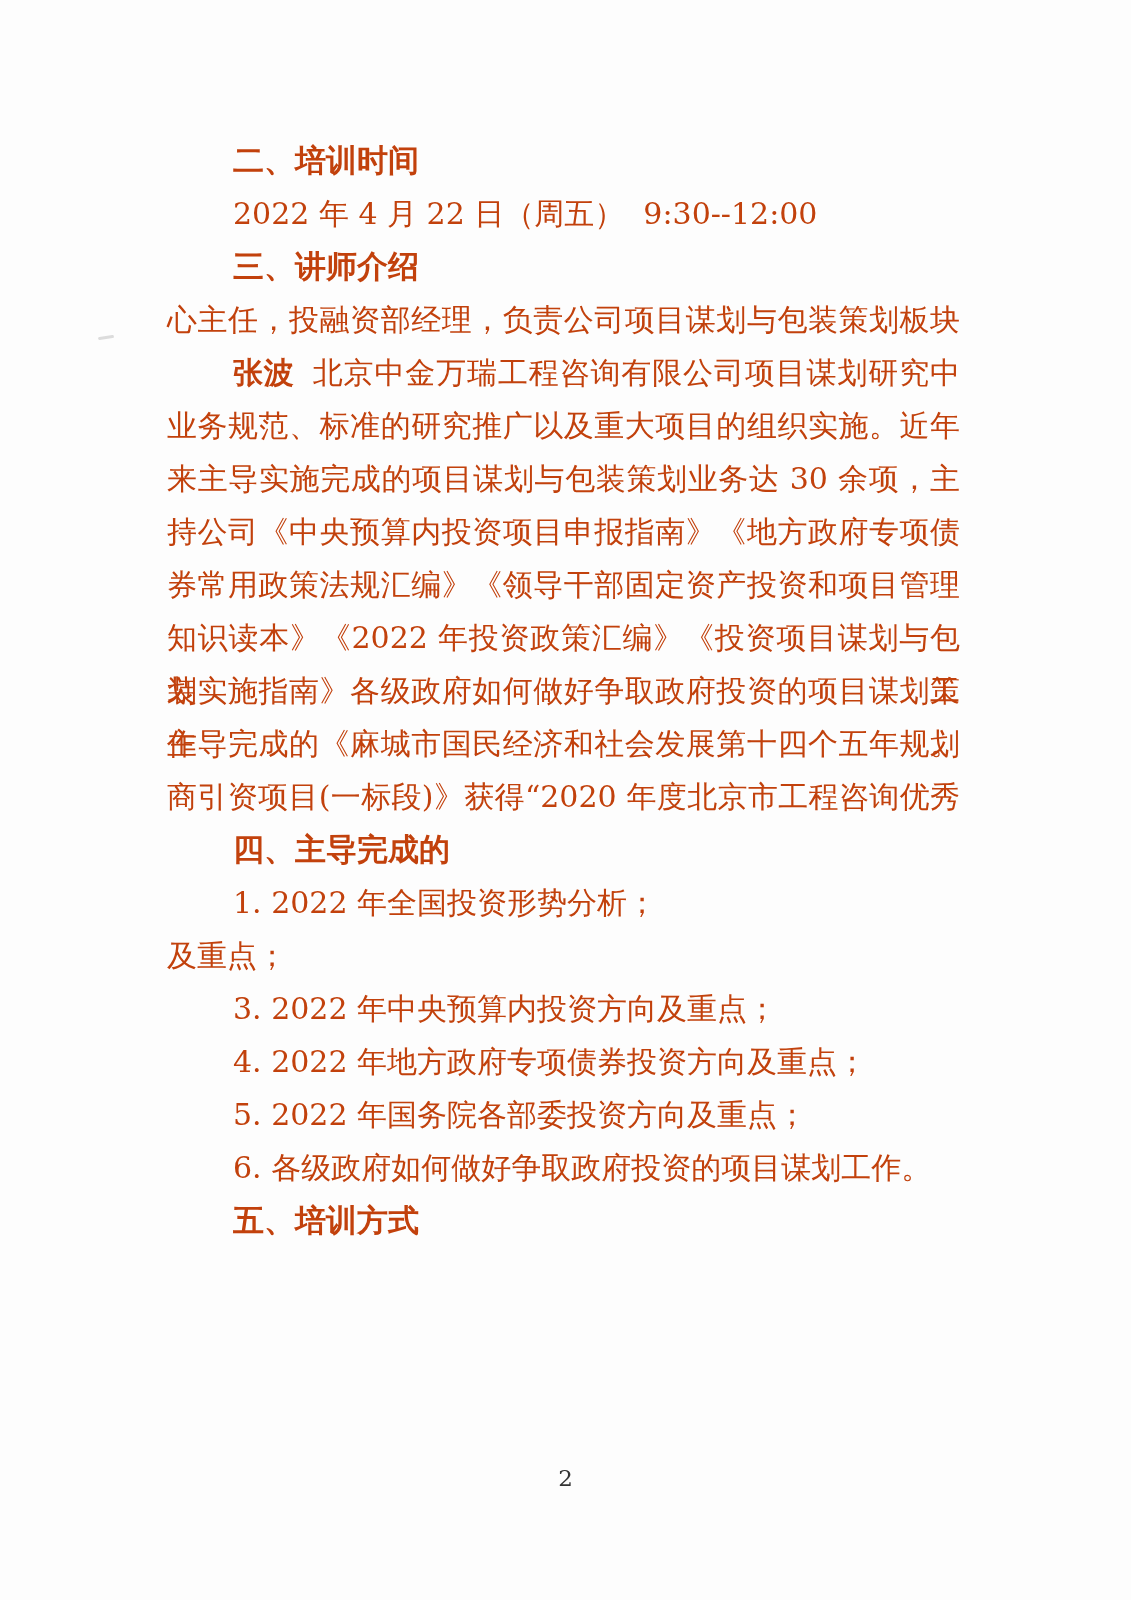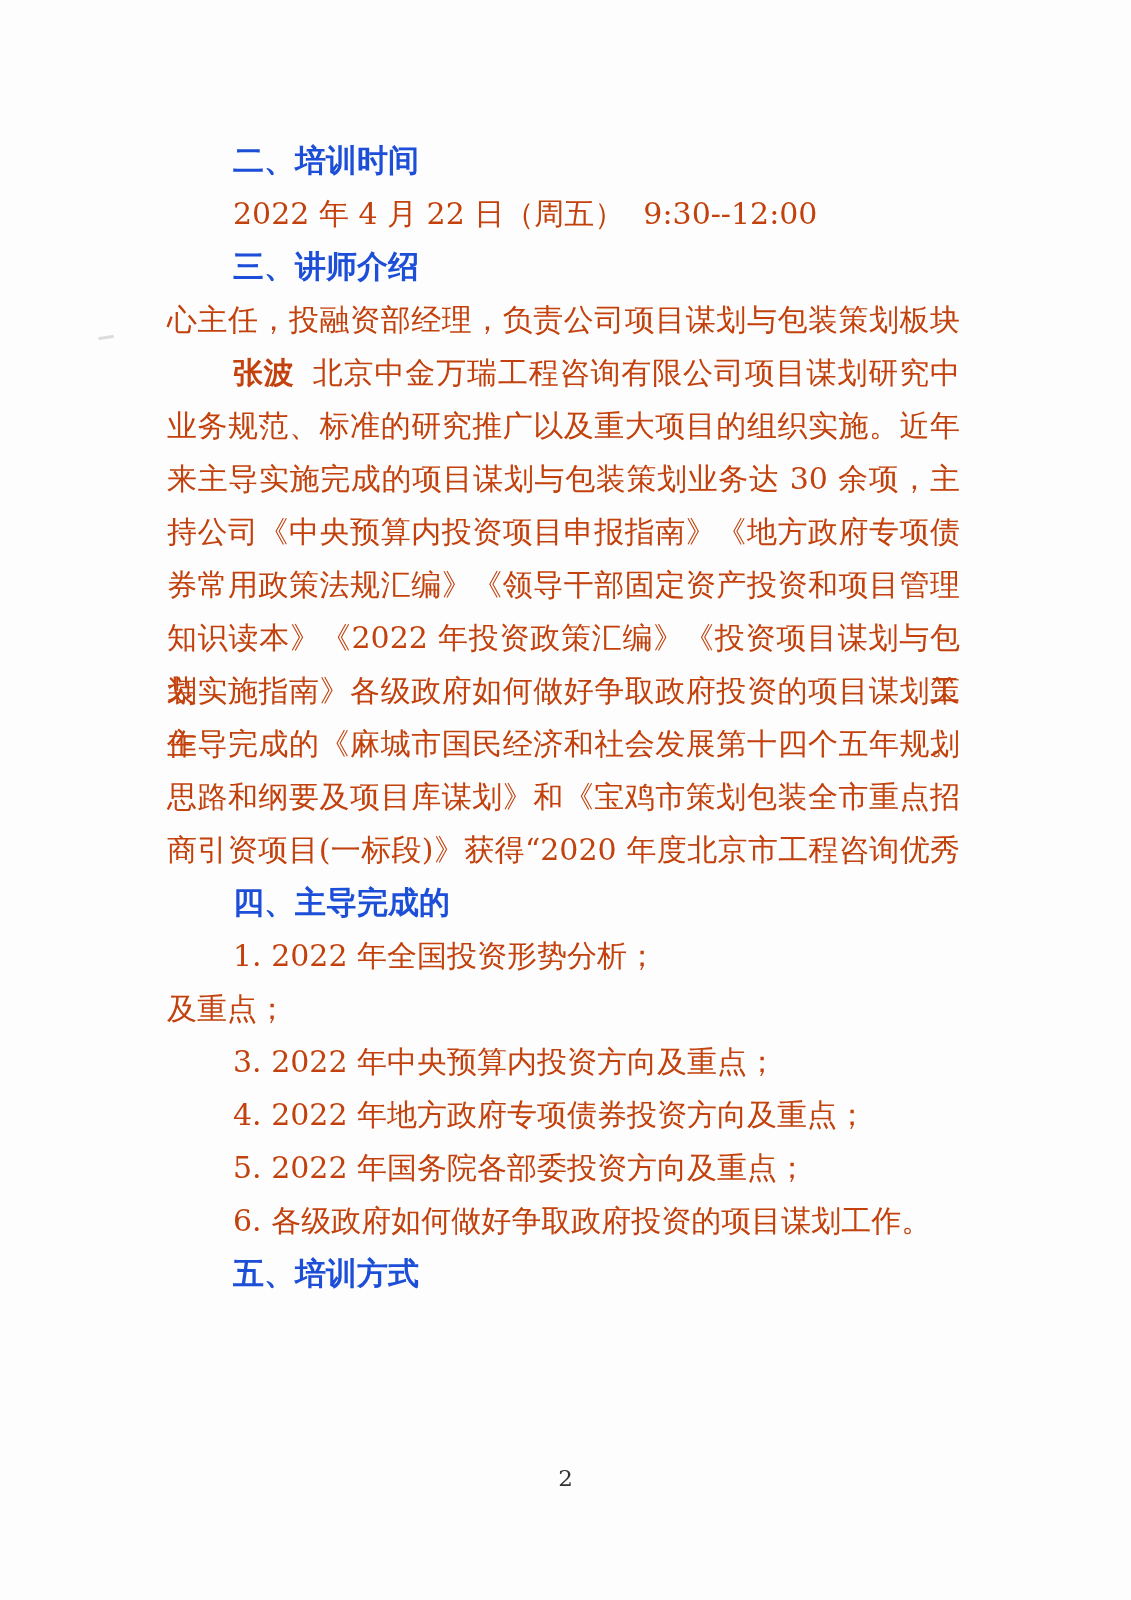--- a/index.html
+++ b/index.html
@@ -20,21 +20,21 @@
     font-size:30px;
     height:53px;
     line-height:53px;
     white-space:pre-wrap;
     color:#c2410c;
   }
   .heading {
     font-family:"Liberation Sans","DejaVu Sans",sans-serif;
     font-weight:700;
     font-size:31px;
-    color:#1d4ed8;
+    color:#c2410c;
   }
   .indent { text-indent:66px; }
   .j { text-align:justify; text-align-last:justify; }
   .bold-name { font-weight:700; margin-right:18px; }
   .page-number {
     position:absolute;
     top:1458px; left:0;
     width:100%;
     height:40px;
     line-height:40px;
@@ -69,21 +69,20 @@
     <div class="line j">心主任，投融资部经理，负责公司项目谋划与包装策划板块</div>
 
     <div class="line indent j"><span class="bold-name">张波</span><span>北京中金万瑞工程咨询有限公司项目谋划研究中</span></div>
     <div class="line j">业务规范、标准的研究推广以及重大项目的组织实施。近年</div>
     <div class="line j">来主导实施完成的项目谋划与包装策划业务达 30 余项，主</div>
     <div class="line j">持公司《中央预算内投资项目申报指南》《地方政府专项债</div>
     <div class="line j">券常用政策法规汇编》《领导干部固定资产投资和项目管理</div>
     <div class="line j">知识读本》《2022 年投资政策汇编》《投资项目谋划与包装策</div>
     <div class="line j">划实施指南》各级政府如何做好争取政府投资的项目谋划工作。</div>
     <div class="line j">主导完成的《麻城市国民经济和社会发展第十四个五年规划</div>
-    <div class="line j">思路和纲要及项目库谋划》和《宝鸡市策划包装全市重点招</div>
     <div class="line j">商引资项目(一标段)》获得“2020 年度北京市工程咨询优秀</div>
 
     <div class="line heading indent">四、主导完成的</div>
 
     <div class="line indent">1. 2022 年全国投资形势分析；</div>
     <div class="line">及重点；</div>
     <div class="line indent">3. 2022 年中央预算内投资方向及重点；</div>
     <div class="line indent">4. 2022 年地方政府专项债券投资方向及重点；</div>
     <div class="line indent">5. 2022 年国务院各部委投资方向及重点；</div>
     <div class="line indent">6. 各级政府如何做好争取政府投资的项目谋划工作。</div>

